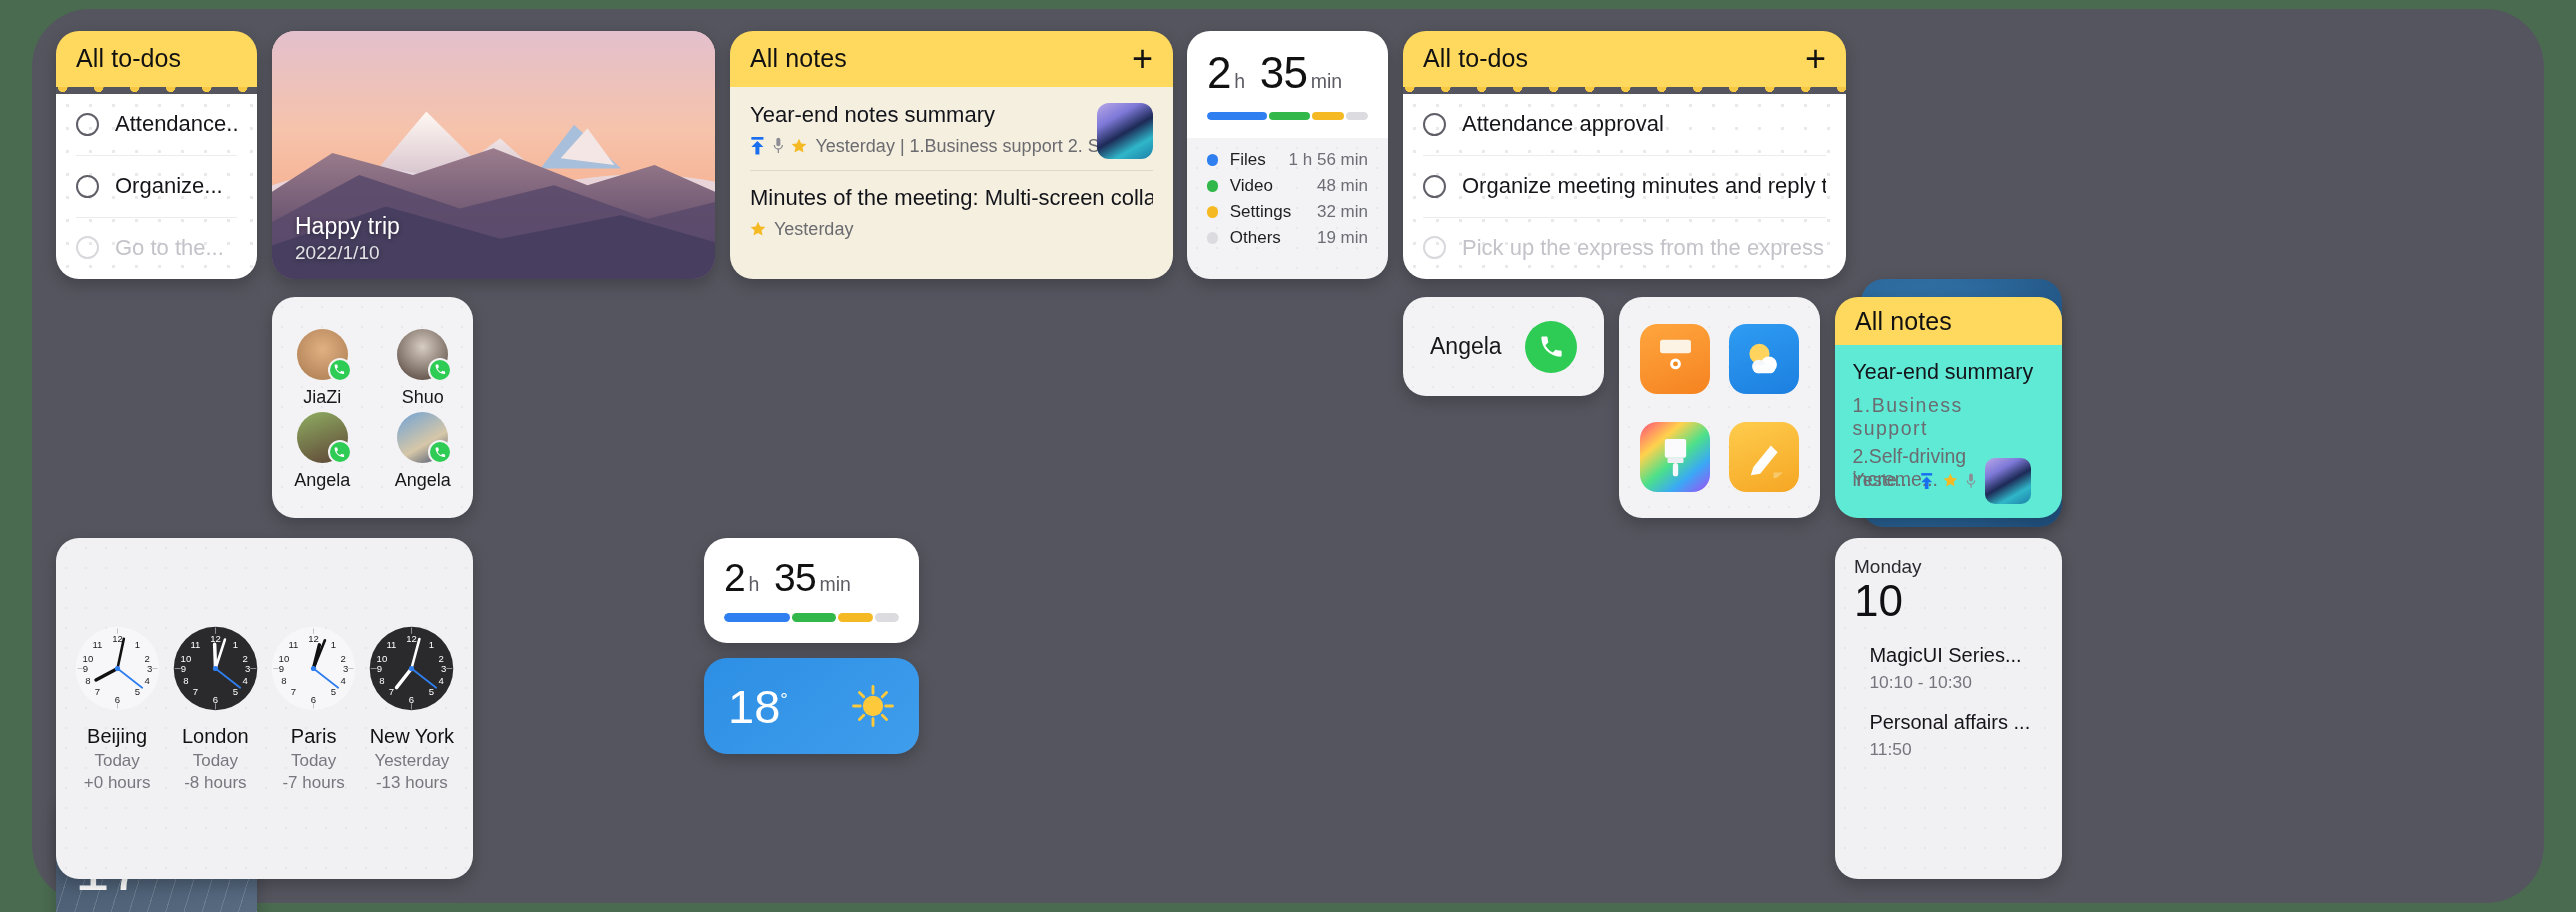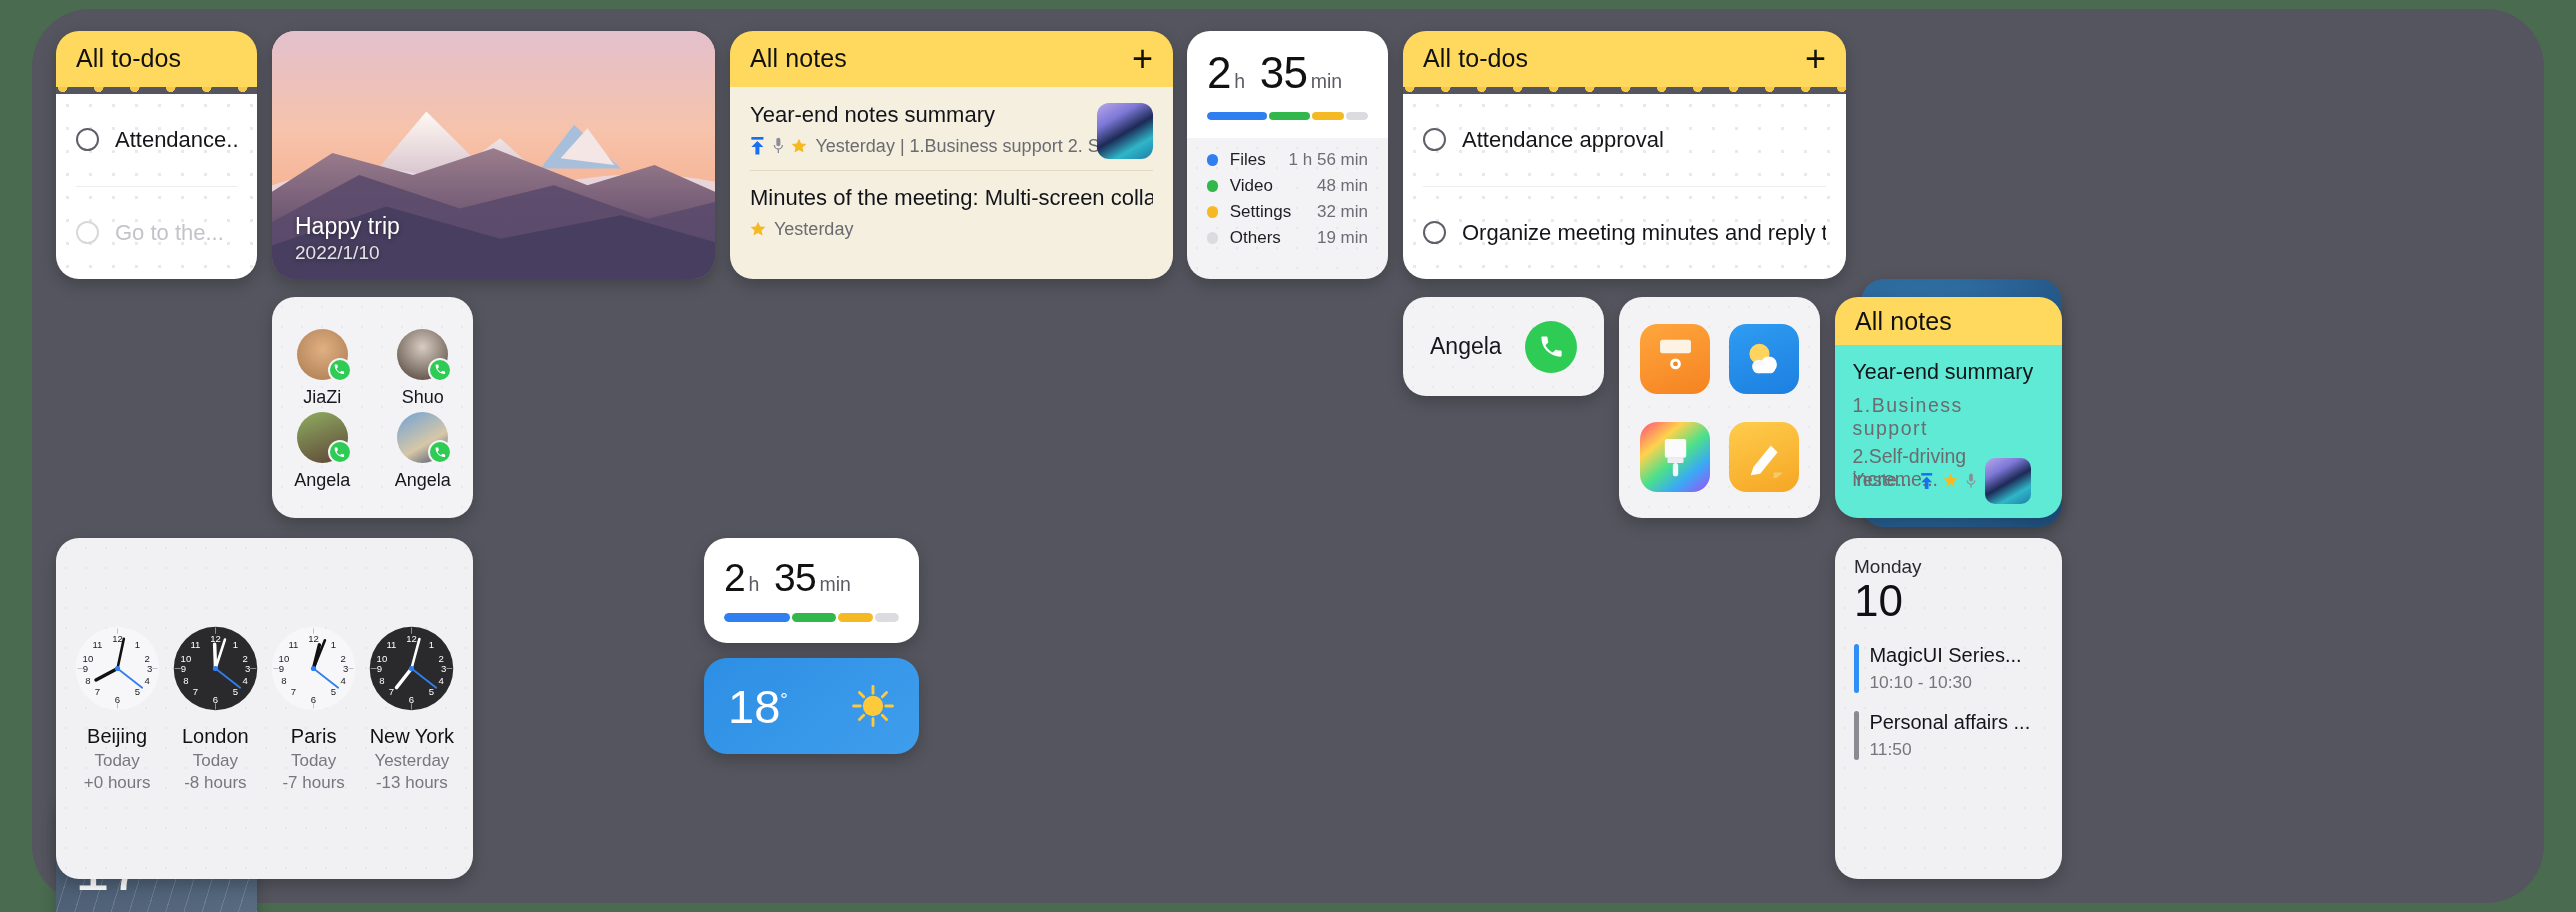--- a/index.html
+++ b/index.html
@@ -114,40 +114,44 @@
   .nl-m{display:flex;align-items:center;gap:8px;font-size:18px;color:#6b6b70;margin-top:8px;}
   .thumb{width:56px;height:56px;border-radius:12px;position:absolute;right:0;top:1.3px;
     background:linear-gradient(150deg,#b9a8e8 0%,#7e79d8 28%,#1d2a56 52%,#2fb6c9 75%,#1d7fa8 100%);}
   .thumb.small{width:46px;height:46px;border-radius:10px;position:static;}
 
   
   .cal{background:#f1f1f3;padding:17.4px 19px;
      background-image: radial-gradient(#e7e7eb 1.3px, transparent 1.4px); background-size:20px 20px;}
   .cal .dw{font-size:19px;color:#2a2a31;}
   .cal .dn{font-size:44px;color:#0f0f14;font-weight:300;line-height:1.05;}
-  .ev{display:flex;gap:10.7px;margin-top:12px;}
+  .ev{display:flex;gap:10.7px;margin-top:12px;align-items:flex-end;}
   .evbar{width:4.7px;border-radius:2.7px;flex:none;}
   .ev .et{font-size:20px;color:#14141a;white-space:nowrap;overflow:hidden;}
   .ev .es{font-size:17.4px;color:#75757d;margin-top:5.4px;}
 </style>
 </head>
 <body>
 
 <div class="panel">
 <div class="grid">
 
   <div class="w" style="left:24px;top:21.5px;width:201px;height:248px;display:flex;flex-direction:column;">
     <div class="notes-head" style="height:56px;">
       <span class="t">All to-dos</span>
     </div>
     <div class="perf"></div>
     <div class="todo-body">
       <div class="todo-row" style="flex:1">
         <span class="circ"></span>
         <span class="todo-txt">Attendance...</span>
+      </div>
+      <div class="todo-row" style="flex:1">
+        <span class="circ"></span>
+        <span class="todo-txt">Organize...</span>
       </div>
       <div class="todo-row" style="flex:1">
         <span class="circ dim"></span>
         <span class="todo-txt dim">Go to the...</span>
       </div>
     </div>
   </div>
 
   <div class="w photo" style="left:240px;top:21.5px;width:443px;height:248px;
        background:linear-gradient(180deg,#e7bfc6 0%,#f3c5ad 30%,#efb497 45%,#8e7190 62%,#6b5878 78%,#4a4263 100%);">
@@ -266,20 +270,24 @@
     </div>
     <div class="perf"></div>
     <div class="todo-body">
       <div class="todo-row" style="flex:1">
         <span class="circ"></span>
         <span class="todo-txt">Attendance approval</span>
       </div>
       <div class="todo-row" style="flex:1">
         <span class="circ"></span>
         <span class="todo-txt">Organize meeting minutes and reply to...</span>
+      </div>
+      <div class="todo-row" style="flex:1">
+        <span class="circ dim"></span>
+        <span class="todo-txt dim">Pick up the express from the express</span>
       </div>
     </div>
   </div>
 
   <div class="w photo" style="left:1829px;top:21.5px;width:201px;height:248px;
        background:radial-gradient(circle at 30% 40%, #3f7fb5 0%, #2d6a9e 50%, #1f4f7d 100%);">
     <svg width="201" height="248" viewBox="0 0 300 370">
       <defs>
         <linearGradient id="wg" x1="0" y1="0" x2="1" y2="1">
           <stop offset="0" stop-color="#9b6bd8"></stop>

